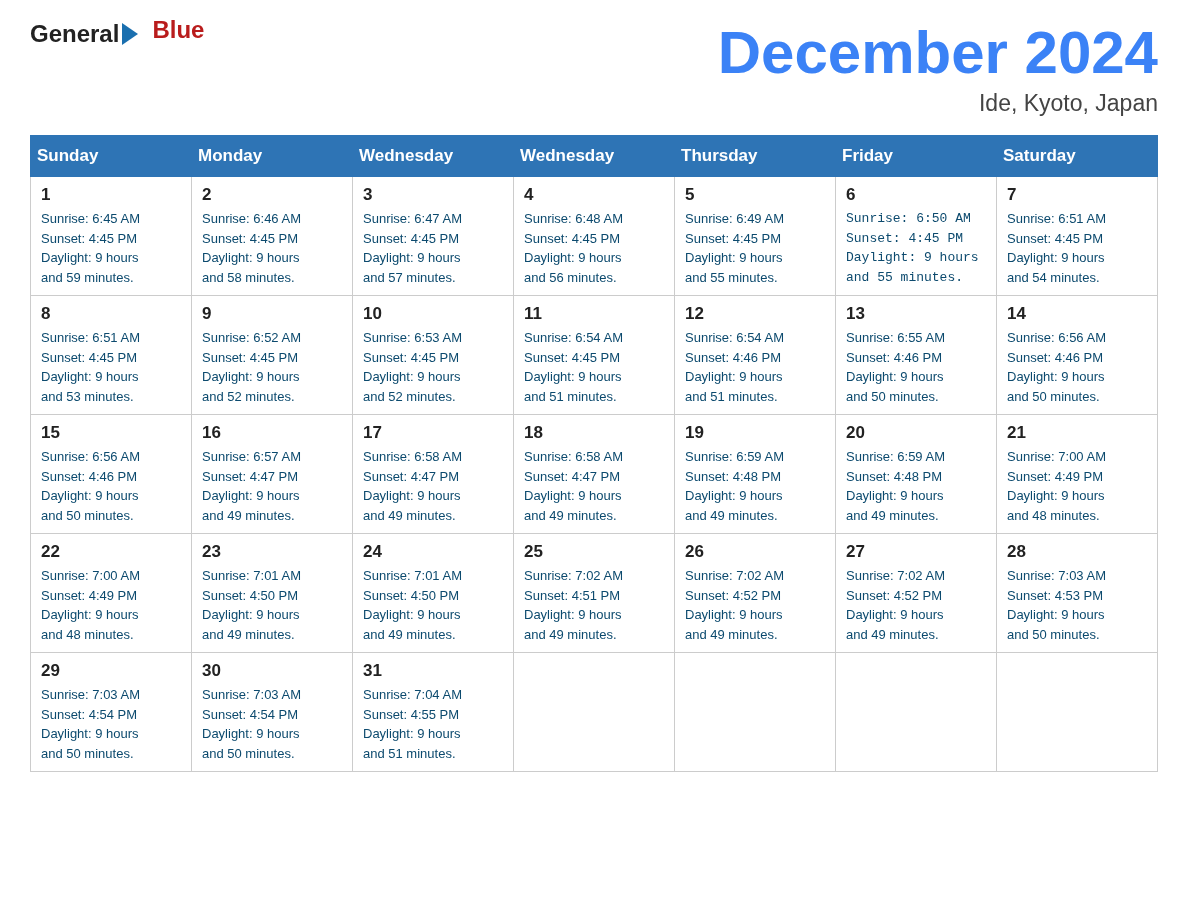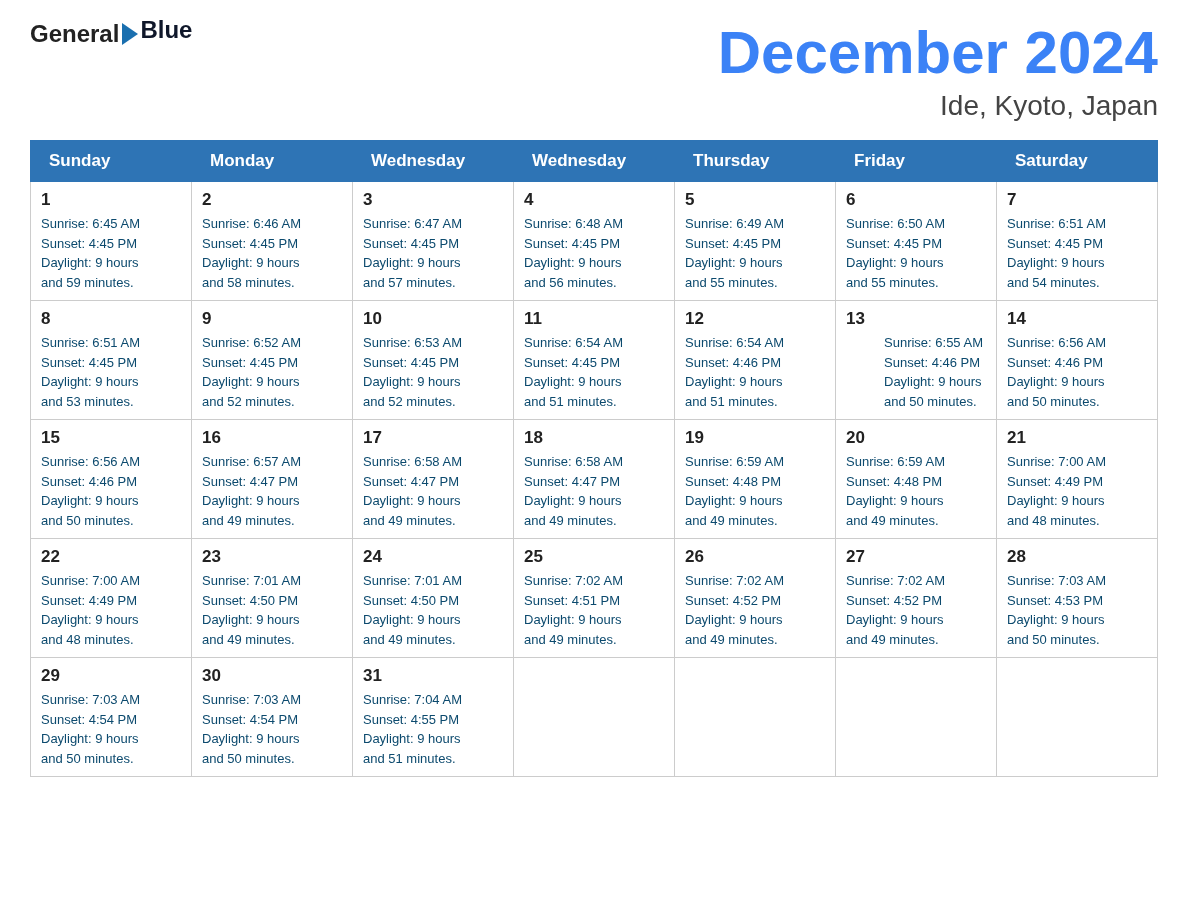--- a/index.html
+++ b/index.html
@@ -20,35 +20,35 @@
     .title-area {
       text-align: right;
     }
     .cal-title {
       font-size: 60px;
       font-weight: bold;
       color: #3b82f6;
       line-height: 1.1;
     }
     .cal-subtitle {
-      font-size: 28px;
+      font-size: 23px;
       color: #444;
       margin-top: 4px;
     }
     table {
       width: 100%;
       border-collapse: collapse;
       table-layout: fixed;
     }
     thead tr th {
       background-color: #2e74b5;
       color: #fff;
       font-size: 17px;
       font-weight: bold;
-      padding: 10px 18px;
+      padding: 10px 6px;
       text-align: left;
       border: 1px solid #2e74b5;
     }
     tbody tr td {
       vertical-align: top;
       padding: 8px 10px;
       border: 1px solid #ccc;
       font-size: 13.5px;
       color: #222;
       height: 110px;
@@ -92,23 +92,24 @@
       height: 0;
       border-left: 16px solid #1a6faf;
       border-top: 11px solid transparent;
       border-bottom: 11px solid transparent;
       margin-left: 3px;
       vertical-align: middle;
     }
     .logo-line2 {
       font-size: 24px;
       font-weight: bold;
-      color: #0f172a;
+      color: #b91c1c;
       margin-top: -4px;
       padding-left: 2px;
+      margin-left: 12px;
     }
   </style>
 </head>
 <body>
 
 <div class="header-area">
   <div class="logo-wrapper">
     <div class="logo-line1">
       <span class="logo-general">General</span>
       <span class="logo-triangle"></span>
@@ -165,21 +166,21 @@
         </td>
         <td>
           <span class="day-num">5</span>
           <div class="day-info" style="white-space: pre-line;">Sunrise: 6:49 AM
 Sunset: 4:45 PM
 Daylight: 9 hours
 and 55 minutes.</div>
         </td>
         <td>
           <span class="day-num">6</span>
-          <div class="day-info" style="white-space: pre-line;">Sunrise: 6:50 AM
+          <div class="day-info" style="white-space: pre-line; font-family: Liberation Mono, monospace;">Sunrise: 6:50 AM
 Sunset: 4:45 PM
 Daylight: 9 hours
 and 55 minutes.</div>
         </td>
         <td>
           <span class="day-num">7</span>
           <div class="day-info" style="white-space: pre-line;">Sunrise: 6:51 AM
 Sunset: 4:45 PM
 Daylight: 9 hours
 and 54 minutes.</div>
@@ -216,21 +217,21 @@
         </td>
         <td>
           <span class="day-num">12</span>
           <div class="day-info" style="white-space: pre-line;">Sunrise: 6:54 AM
 Sunset: 4:46 PM
 Daylight: 9 hours
 and 51 minutes.</div>
         </td>
         <td>
           <span class="day-num">13</span>
-          <div class="day-info" style="white-space: pre-line; margin-left: 38px;">Sunrise: 6:55 AM
+          <div class="day-info" style="white-space: pre-line;">Sunrise: 6:55 AM
 Sunset: 4:46 PM
 Daylight: 9 hours
 and 50 minutes.</div>
         </td>
         <td>
           <span class="day-num">14</span>
           <div class="day-info" style="white-space: pre-line;">Sunrise: 6:56 AM
 Sunset: 4:46 PM
 Daylight: 9 hours
 and 50 minutes.</div>

